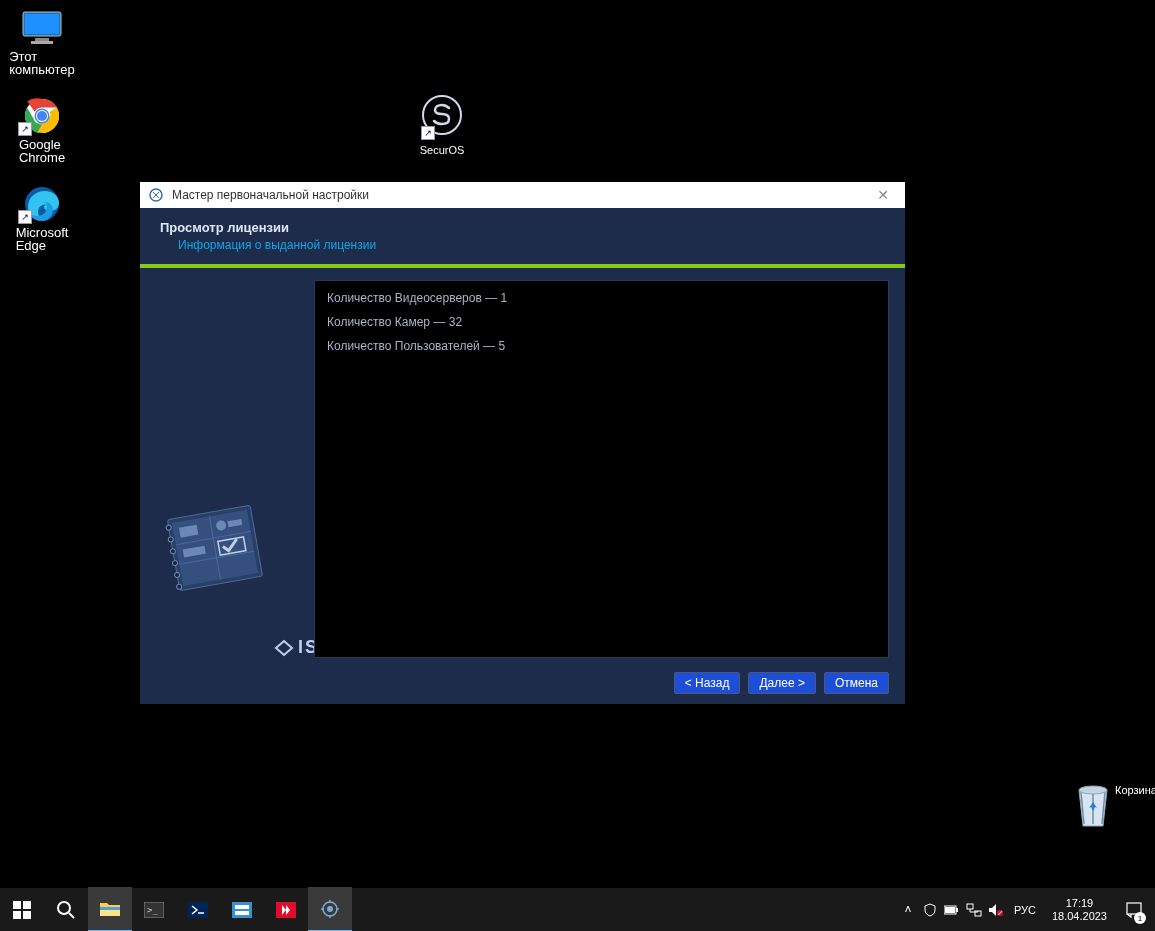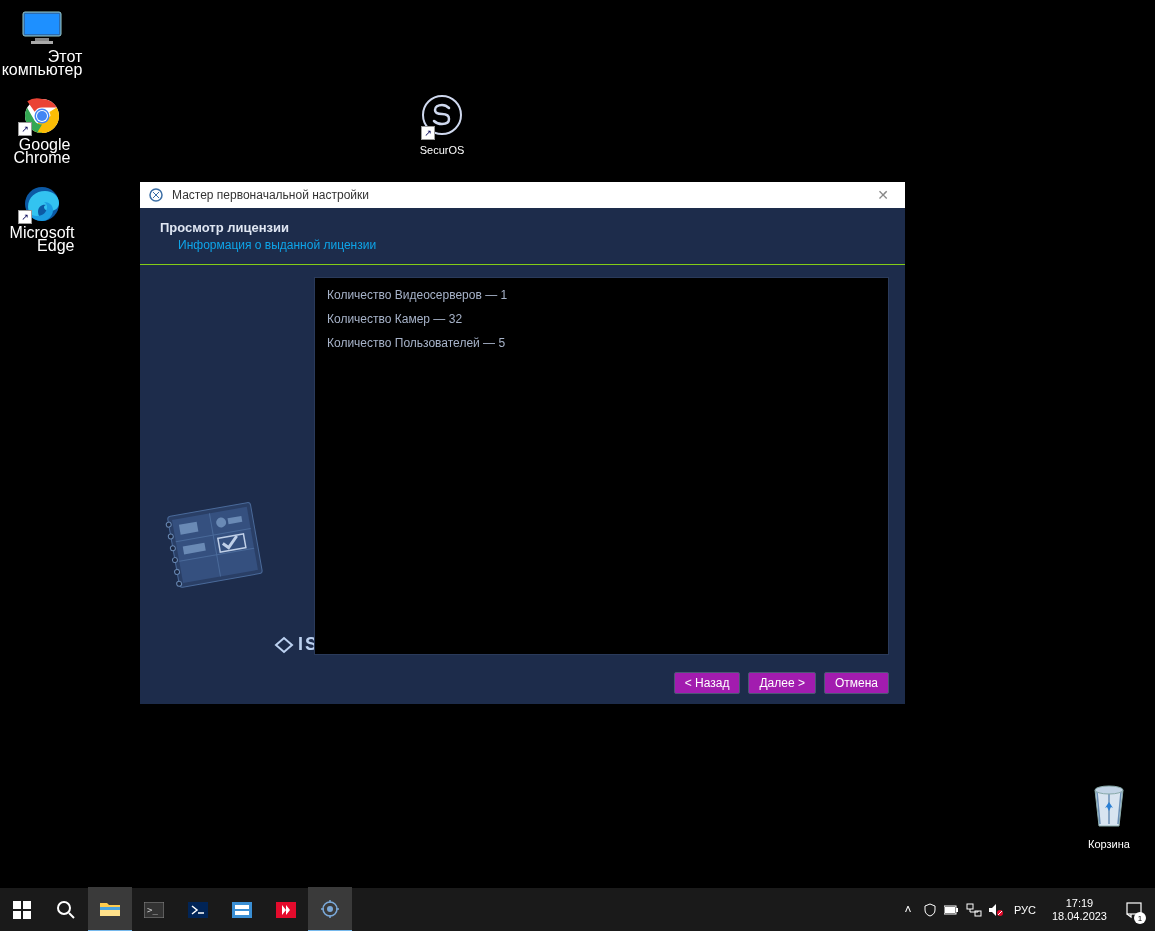--- a/index.html
+++ b/index.html
@@ -1,44 +1,44 @@
 <!DOCTYPE html>
 <html><head>
 <meta charset="utf-8">
 <style>
 html,body{margin:0;padding:0;width:1155px;height:931px;overflow:hidden;font-family:"Segoe UI",Tahoma,sans-serif;background:#000;}
 .desktop{position:relative;width:1155px;height:888px;background:#000;}
 .icon-grid{position:absolute;top:8px;left:4px;}
 .desktop-icon{width:76px;height:82px;display:flex;flex-direction:column;align-items:center;justify-content:flex-start;margin-bottom:6px;cursor:pointer;}
 .desktop-icon .ico{width:48px;height:40px;display:flex;align-items:center;justify-content:center;}
-.desktop-icon .lbl{color:#fff;font-size:16px;text-align:right;line-height:13px;margin-top:2px;text-shadow:0 0 2px #000;}
+.desktop-icon .lbl{color:#fff;font-size:13px;text-align:left;line-height:13px;margin-top:2px;text-shadow:0 0 2px #000;}
 .shortcut-arrow{position:absolute;width:12px;height:12px;background:#fff;border:1px solid #999;bottom:0;left:0;display:flex;align-items:center;justify-content:center;font-size:9px;color:#005;}
 .ico-wrap{position:relative;}
 .securos-icon{position:absolute;top:94px;left:404px;width:76px;height:72px;display:flex;flex-direction:column;align-items:center;cursor:pointer;}
 .securos-icon .lbl{color:#fff;font-size:11px;margin-top:4px;}
-.recycle{position:absolute;right:8px;bottom:28px;width:76px;height:80px;display:flex;flex-direction:column;align-items:center;cursor:pointer;}
+.recycle{position:absolute;right:8px;bottom:28px;width:76px;height:80px;display:flex;align-items:flex-start;cursor:pointer;}
 .recycle .lbl{color:#fff;font-size:11px;margin-top:4px;}
 
 .window{position:absolute;top:182px;left:140px;width:765px;height:522px;background:#1d2c4b;box-shadow:0 8px 30px rgba(0,0,0,.6);}
 .titlebar{height:26px;background:#fff;display:flex;align-items:center;padding:0 8px;position:relative;}
 .titlebar .tico{width:16px;height:16px;margin-right:8px;}
 .titlebar .ttext{font-size:12px;color:#333;}
 .titlebar .close{position:absolute;right:4px;top:0;width:36px;height:26px;display:flex;align-items:center;justify-content:center;color:#888;font-size:14px;cursor:pointer;}
-.header{padding:12px 36px 12px 20px;border-bottom:1px solid #84cc16;}
+.header{padding:12px 36px 12px 20px;border-bottom:4px solid #84cc16;}
 .header .h1{color:#dfe6f2;font-size:13px;font-weight:600;}
 .header .h2{color:#0ea5e9;font-size:12px;margin-left:18px;margin-top:3px;}
 .body{display:flex;padding:12px 16px 0 16px;gap:18px;}
 .sidebar{width:140px;display:flex;align-items:flex-end;padding-top:6px;}
 .notebook{width:118px;height:108px;margin-bottom:50px;}
 .iss-logo{color:#bcd1f0;font-weight:700;letter-spacing:2px;font-size:18px;display:flex;align-items:center;gap:4px;}
 .iss-sub{color:#7d8aa5;font-size:7px;letter-spacing:1px;margin-top:6px;text-align:center;}
 .content{flex:1;background:#000000;border:1px solid #2a3a5a;height:356px;padding:10px 12px;}
 .line{color:#a7b3c9;font-size:12px;margin-bottom:10px;}
 .footer{position:absolute;bottom:10px;right:16px;display:flex;gap:8px;}
-.btn{background:#a21caf;border:1px solid #4a5874;color:#fff;font-size:12px;padding:3px 10px;cursor:pointer;border-radius:2px;}
+.btn{background:#1d4ed8;border:1px solid #4a5874;color:#fff;font-size:12px;padding:3px 10px;cursor:pointer;border-radius:2px;}
 
 .taskbar{position:absolute;bottom:0;left:0;width:1155px;height:43px;background:#1a1a1a;display:flex;align-items:center;}
 .tb-left{display:flex;align-items:center;height:100%;}
 .tb-item{width:44px;height:43px;display:flex;align-items:center;justify-content:center;cursor:pointer;}
 .tb-item.active{background:#333;}
 .tb-item.activewin{background:#3a3a3a;border-bottom:2px solid #76b9ed;}
 .tb-right{margin-left:auto;display:flex;align-items:center;height:100%;gap:2px;padding-right:4px;}
 .tray-ico{width:20px;height:43px;display:flex;align-items:center;justify-content:center;color:#fff;font-size:12px;cursor:pointer;}
 .lang{color:#fff;font-size:11px;padding:0 6px;cursor:pointer;}
 .clock{color:#fff;font-size:11px;line-height:13px;text-align:center;padding:0 8px;cursor:pointer;}

